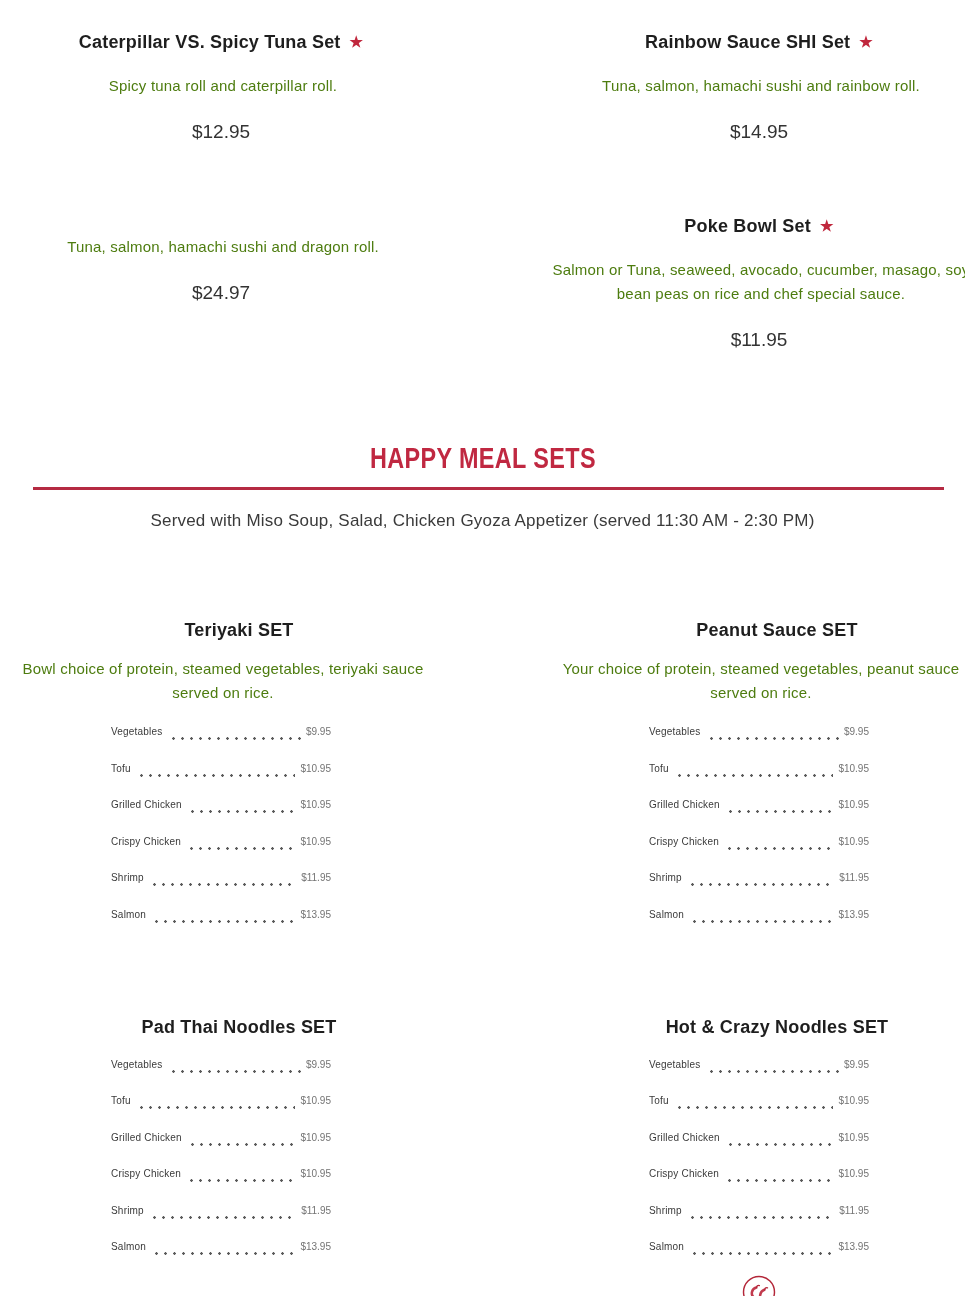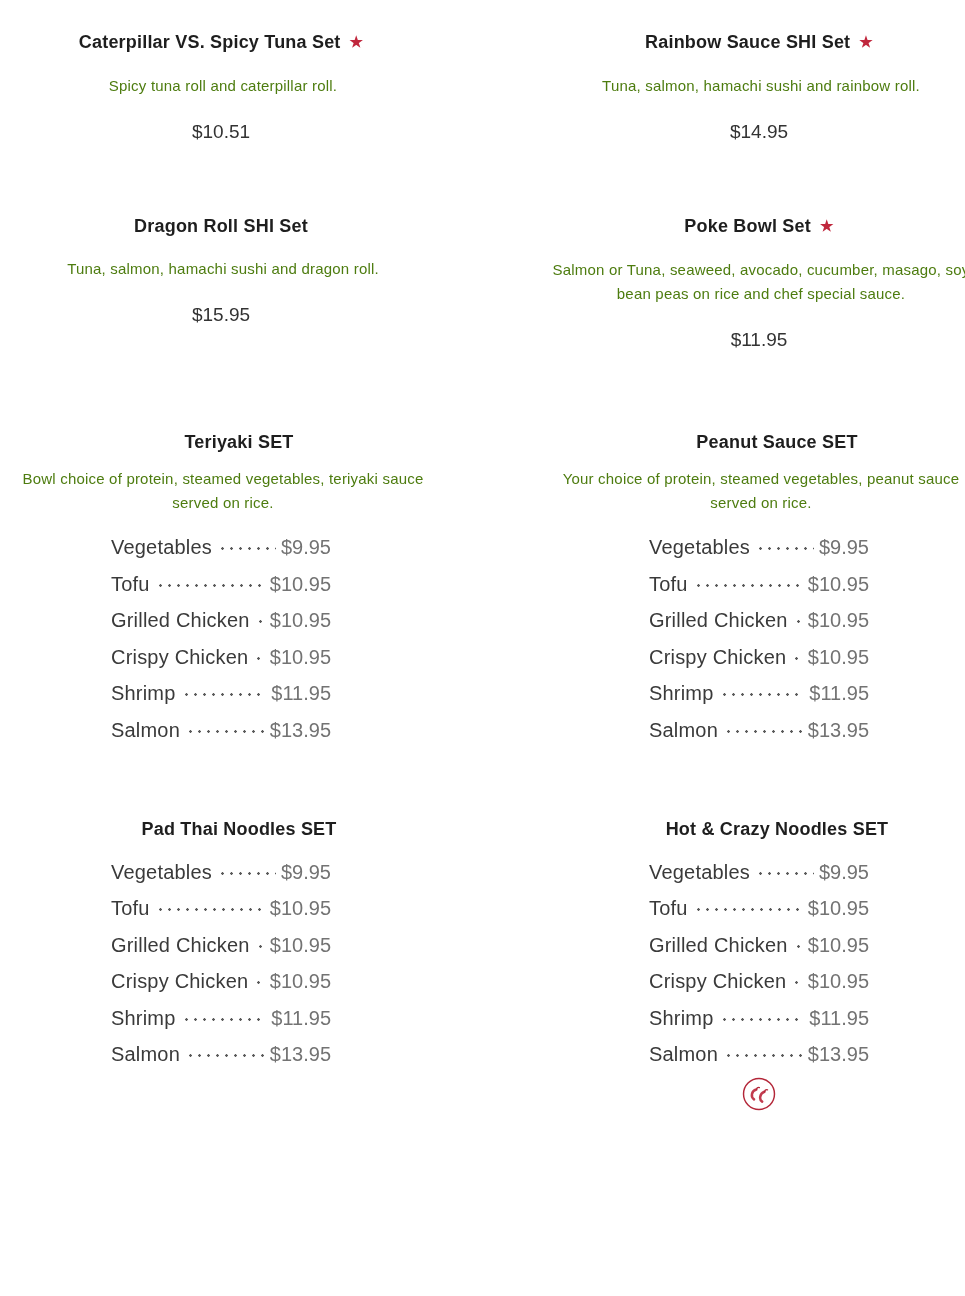--- a/index.html
+++ b/index.html
@@ -76,40 +76,40 @@
   .section-subtitle {
     margin: 21px 0 0 0;
     text-align: center;
     font-size: 17px;
     color: #3a3a3a;
     line-height: 20px;
     letter-spacing: 0.2px;
   }
 
   .set-title {
-    margin: 8px;
+    margin: 16px;
     font-size: 18px;
     font-weight: 700;
     color: #1e1e1e;
     line-height: 22px;
     letter-spacing: 0.2px;
     padding-left: 36px;
   }
   .set-desc { margin-top: 14px; }
 
   .options {
     width: 220px;
     margin: 21px auto 0 auto;
   }
   .opt {
     display: flex;
     align-items: baseline;
     height: 17px;
     margin-top: 19.5px;
-    font-size: 20px;
+    font-size: 10px;
     color: #3a3a3a;
   }
   .opt:first-child { margin-top: 0; }
   .opt-name { white-space: nowrap; letter-spacing: 0.2px; }
   .opt-price { white-space: nowrap; color: #737373; }
   .leader {
     flex: 1;
     align-self: flex-end;
     height: 3px;
     margin: 0 5px 3px 9px;
@@ -128,43 +128,47 @@
 </head>
 <body>
 
 <div class="page">
 
   <div class="grid featured-grid">
 
     <div class="cell">
       <h3 class="item-title"><span>Caterpillar VS. Spicy Tuna Set</span><span class="star">★</span></h3>
       <p class="item-desc">Spicy tuna roll and caterpillar roll.</p>
-      <p class="item-price">$10.51</p>
+      <p class="item-price">$12.95</p>
     </div>
 
     <div class="cell">
       <h3 class="item-title"><span>Rainbow Sauce SHI Set</span><span class="star">★</span></h3>
       <p class="item-desc">Tuna, salmon, hamachi sushi and rainbow roll.</p>
       <p class="item-price">$14.95</p>
     </div>
 
     <div class="cell">
-      <h3 class="item-title"><span>Dragon Roll SHI Set</span></h3>
       <p class="item-desc">Tuna, salmon, hamachi sushi and dragon roll.</p>
-      <p class="item-price">$15.95</p>
+      <p class="item-price">$24.97</p>
     </div>
 
     <div class="cell">
       <h3 class="item-title"><span>Poke Bowl Set</span><span class="star">★</span></h3>
       <p class="item-desc">Salmon or Tuna, seaweed, avocado, cucumber, masago, soy bean peas on rice and chef special sauce.</p>
       <p class="item-price">$11.95</p>
     </div>
 
   </div>
 
+  <div class="section-header">
+    <h2 class="section-title"><span class="condense">HAPPY MEAL SETS</span></h2>
+    <div class="divider"></div>
+    <p class="section-subtitle">Served with Miso Soup, Salad, Chicken Gyoza Appetizer (served 11:30 AM - 2:30 PM)</p>
+  </div>
 
   <div class="grid sets-grid">
 
     <div class="cell">
       <h3 class="set-title">Teriyaki SET</h3>
       <p class="item-desc set-desc">Bowl choice of protein, steamed vegetables, teriyaki sauce served on rice.</p>
       <div class="options">
         <div class="opt">
             <span class="opt-name">Vegetables</span>
             <span class="leader"></span>

